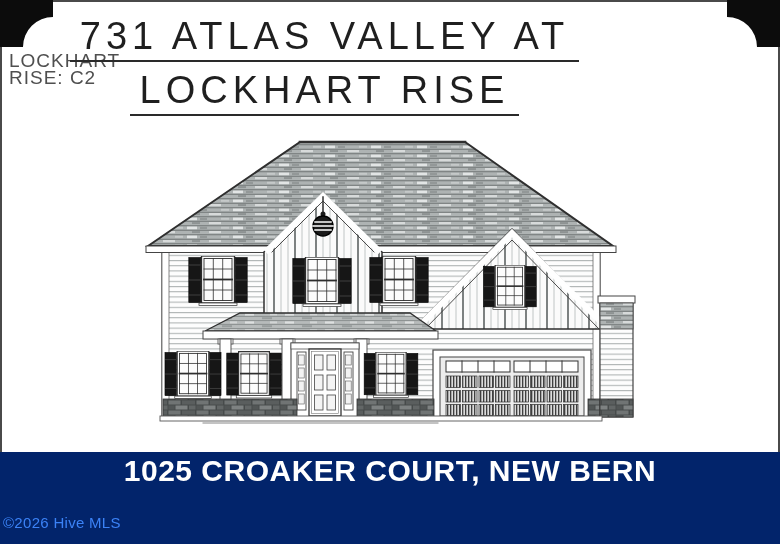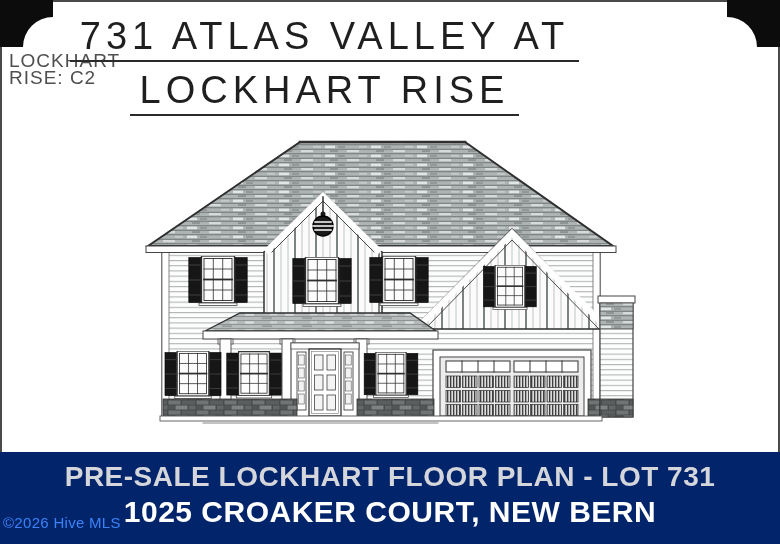--- a/index.html
+++ b/index.html
@@ -248,18 +248,17 @@
       </g>
 
       <g>
         <rect x="160" y="416" width="442" height="5" fill="#fff" stroke="#555" stroke-width="0.9"></rect>
         <line x1="203" y1="423" x2="438" y2="423" stroke="#888" stroke-width="1"></line>
       </g>
     </g>
   </svg>
 
   <div id="mls-banner" style="background: rgb(2, 36, 107);">
-    <div id="banner-line1" style="color: rgb(212, 214, 220);">PRE-SALE LOCKHART FLOOR PLAN - LOT 731</div>
     <div id="banner-line2" style="color: rgb(255, 255, 255);">1025 CROAKER COURT, NEW BERN</div>
     <div id="mls-watermark">©2026 Hive MLS</div>
   </div>
 
 </div>
 
 </body></html>

